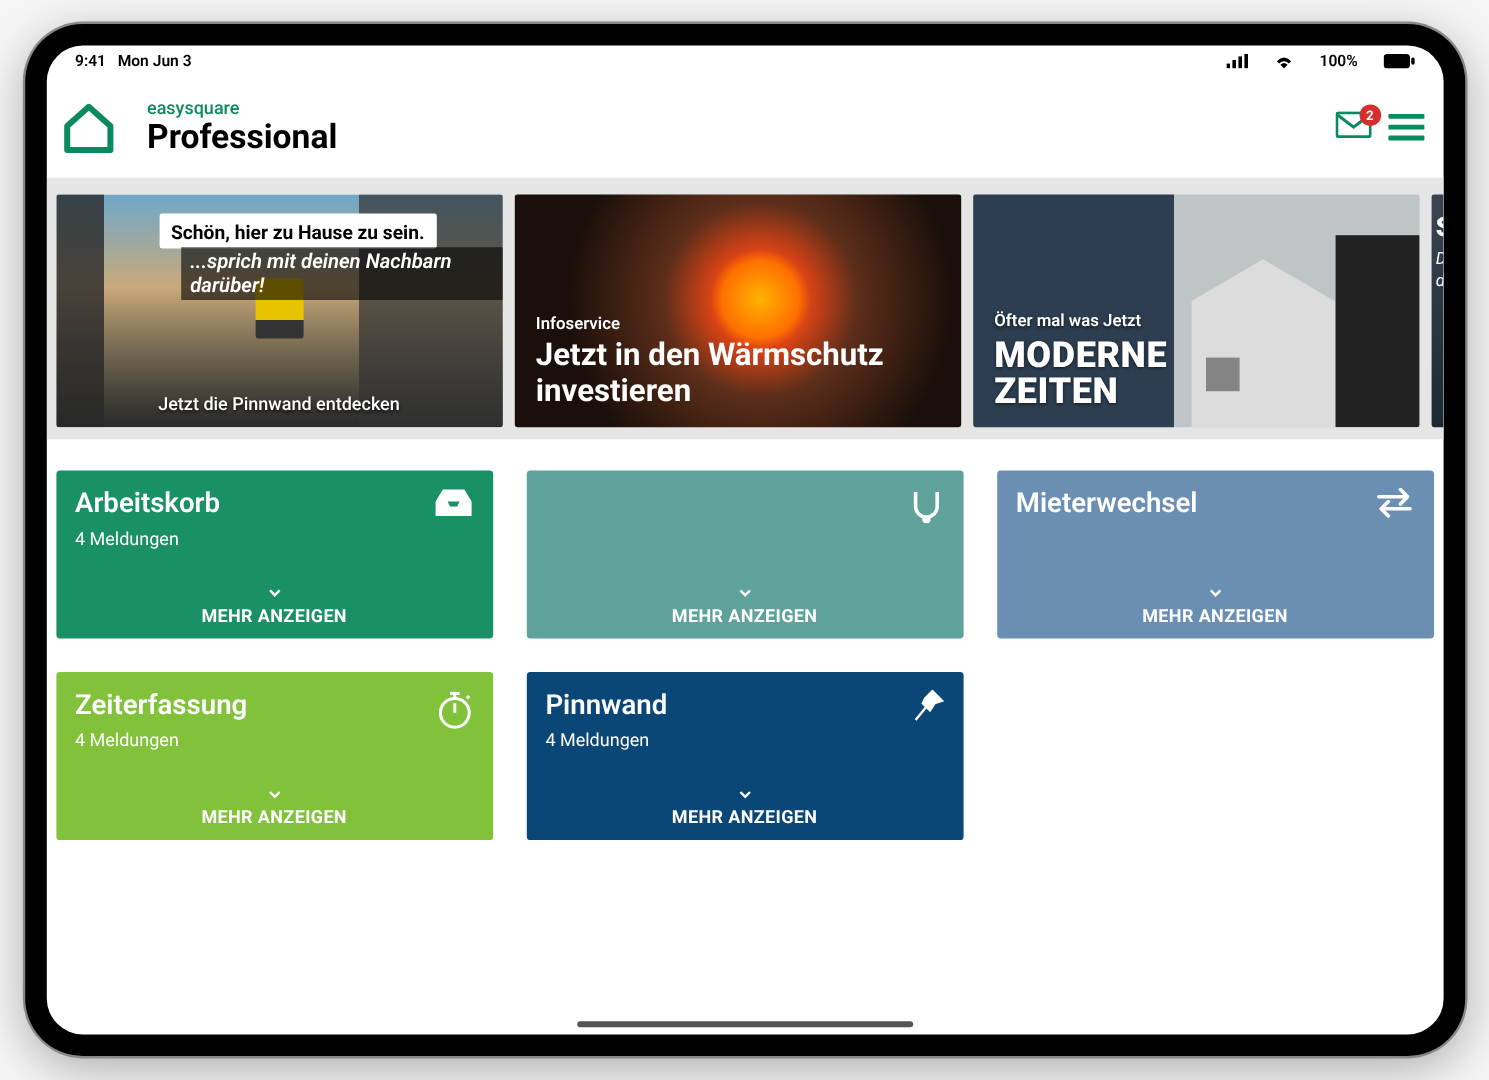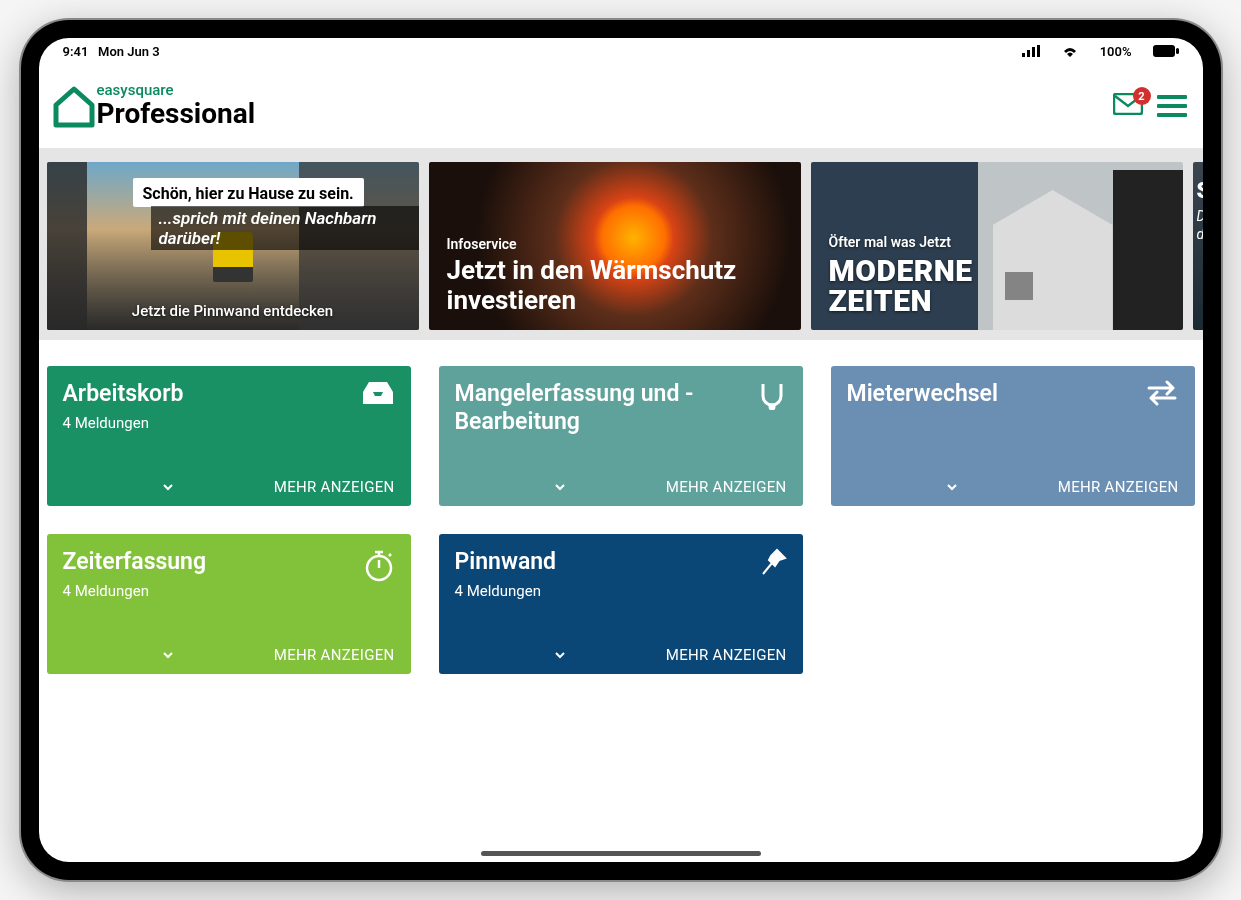--- a/index.html
+++ b/index.html
@@ -45,21 +45,21 @@
 
   .app-header {
     height: 88px;
     display: flex;
     align-items: center;
     justify-content: space-between;
     padding: 0 16px 0 12px;
     border-bottom: 4px solid #e5e5e5;
     flex-shrink: 0;
   }
-  .logo-wrap { display: flex; align-items: center; gap: 0; }
+  .logo-wrap { display: flex; align-items: center; gap: 26px; }
   .logo-text { display: flex; flex-direction: column; line-height: 1.05; }
   .logo-top { color: #0b8a5f; font-size: 15px; font-weight: 500; }
   .logo-bottom { color: #000000; font-size: 28px; font-weight: 700; }
   .header-actions { display: flex; align-items: center; gap: 14px; }
   .mail-wrap { position: relative; }
   .badge {
     position: absolute;
     top: -6px; right: -8px;
     background: #d32f2f;
     color: #fff;
@@ -75,21 +75,21 @@
   .banner-row {
     display: flex;
     gap: 10px;
     padding: 10px 8px;
     background: #e5e5e5;
     overflow: hidden;
     flex-shrink: 0;
   }
   .banner {
     position: relative;
-    height: 168px;
+    height: 194px;
     border-radius: 2px;
     overflow: hidden;
     color: #fff;
     flex-shrink: 0;
   }
   .banner-1 {
     width: 372px;
     background: linear-gradient(to top, #2a2a2a 0%, rgba(42,42,42,0.5) 30%, rgba(0,0,0,0) 60%),
                 linear-gradient(180deg, #6fa8c9 0%, #c9a97a 40%, #9a8a6a 100%);
   }
@@ -170,26 +170,27 @@
     flex-direction: column;
     cursor: pointer;
   }
   .tile-title { font-size: 23px; font-weight: 600; line-height: 1.2; }
   .tile-sub { font-size: 15px; margin-top: 6px; font-weight: 400; }
   .tile-icon { position: absolute; top: 14px; right: 16px; }
   .tile-more {
     margin-top: auto;
     text-align: right;
     font-size: 15px;
-    font-weight: 400;
+    font-weight: 700;
     letter-spacing: 0.3px;
     display: flex;
     align-items: center;
-    justify-content: space-between;
+    justify-content: flex-start;
     gap: 4px;
+    flex-direction: column;
   }
   .tile-more::before { content: ""; }
   .t-green  { background: #1a9164; }
   .t-teal   { background: #5fa29b; }
   .t-blue   { background: #6b8fb3; }
   .t-lime   { background: #82c23a; }
   .t-navy   { background: #0a4676; }
 
   .home-indicator {
     position: absolute;
@@ -299,21 +300,20 @@
         </div>
         <div class="tile-more">
           <svg width="12" height="12" viewBox="0 0 12 12">
               <path d="M2 4 L6 8 L10 4" stroke="#fff" stroke-width="2" fill="none"></path>
             </svg>
           <span>MEHR ANZEIGEN</span>
         </div>
       </div>
 
       <div class="tile t-teal">
-        <div class="tile-title">Mangelerfassung und -Bearbeitung</div>
         <div class="tile-sub"></div>
         <div class="tile-icon">
           <svg width="30" height="30" viewBox="0 0 30 30" fill="none" stroke="#fff" stroke-width="3">
               <path d="M6 4 L6 16 A9 9 0 0 0 24 16 L24 4 M6 4 L6 8 M24 4 L24 8"></path>
               <circle cx="15" cy="27" r="2" fill="#fff"></circle>
             </svg>
         </div>
         <div class="tile-more">
           <svg width="12" height="12" viewBox="0 0 12 12">
               <path d="M2 4 L6 8 L10 4" stroke="#fff" stroke-width="2" fill="none"></path>

